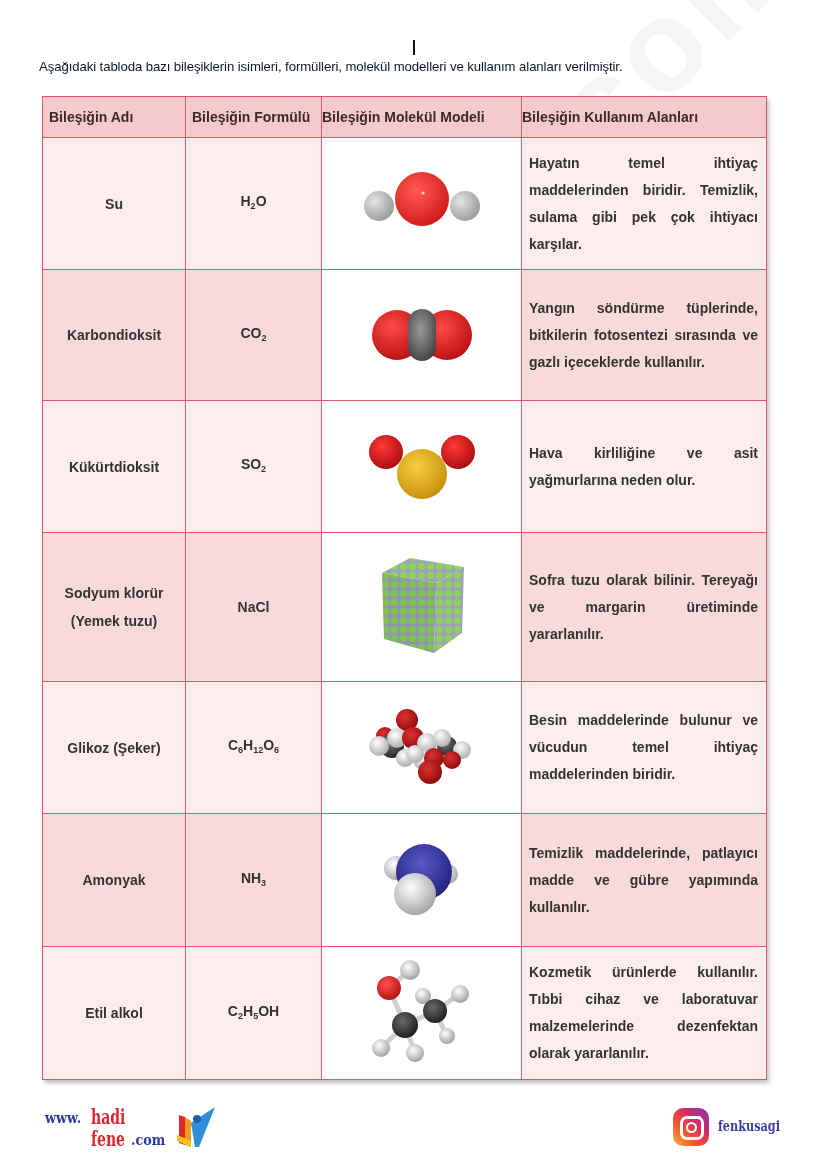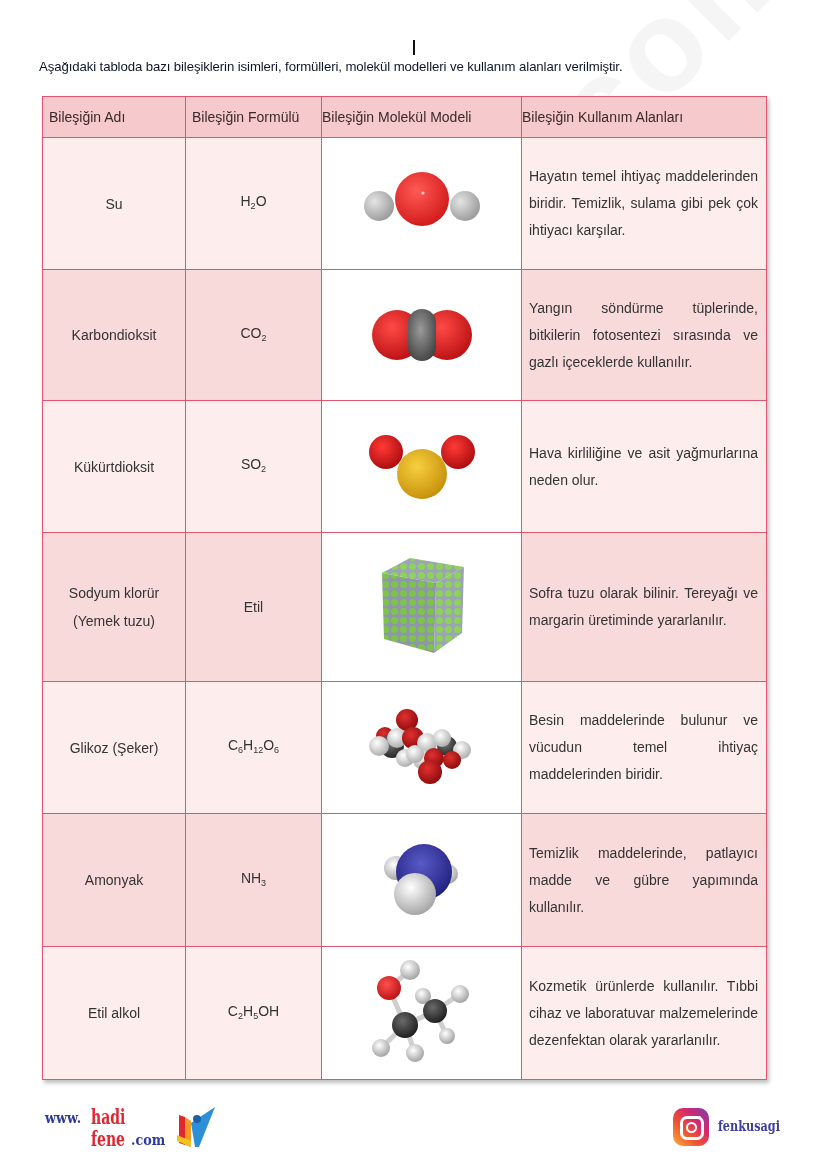--- a/index.html
+++ b/index.html
@@ -5,21 +5,21 @@
   html, body { margin: 0; padding: 0; }
   body {
     width: 828px; height: 1171px; background: #ffffff; position: relative; overflow: hidden;
     font-family: "Liberation Sans", sans-serif; color: #2b2b2b;
   }
   .cursor-mark { position: absolute; left: 413px; top: 40px; width: 2px; height: 15px; background: #111; }
   .intro { position: absolute; left: 39px; top: 59px; font-size: 13.2px; color: #0f172a; letter-spacing: -0.1px; }
 
   .tbl { position: absolute; left: 42px; top: 96px; width: 724px; border-collapse: collapse; table-layout: fixed;
          box-shadow: 2px 3px 4px rgba(0,0,0,0.25); }
-  .tbl td, .tbl th { border: 1.5px solid #e0566f; padding: 0; font-size: 14px; font-weight: normal; color: #333; }
+  .tbl td, .tbl th { border: 1.5px solid #e0566f; padding: 0; font-size: 14px; font-weight: bold; color: #333; }
   .tbl th { background: #f6c9cc; height: 40px; text-align: left; padding-left: 6px; font-size: 14px; color: #3a2a2a; }
   .tbl th.center { padding-left: 0; }
   .row-light td.c1, .row-light td.c2, .row-light td.c4 { background: #fdeeed; }
   .row-dark td.c1, .row-dark td.c2, .row-dark td.c4 { background: #f9dada; }
   .tbl td.c3 { background: #ffffff; }
   .c1, .c2 { text-align: center; vertical-align: middle; line-height: 28px; margin-left: 20px; }
   .c4 { text-align: justify; vertical-align: middle; padding: 0 8px 0 7px !important; line-height: 27px; font-size: 14px; }
   .c3 { position: relative; }
   .model { display: block; margin: 0 auto; }
   sub { font-size: 9px; vertical-align: -3px; }
@@ -135,21 +135,21 @@
         </svg>
       </td>
       <td class="c4">Hava kirliliğine ve asit yağmurlarına neden olur.</td>
     </tr>
 
     <tr class="row-dark" style="height:149px">
       <td class="c1">
         <span>Sodyum klorür</span><br>
         <span>(Yemek tuzu)</span>
       </td>
-      <td class="c2">Etil</td>
+      <td class="c2">NaCl</td>
       <td class="c3">
         <svg class="model" width="100" height="108" viewBox="0 0 100 108">
           <defs>
             <pattern id="grid" x="0" y="0" width="9" height="9" patternUnits="userSpaceOnUse">
               <rect width="9" height="9" fill="#9aa3b8"></rect>
               <circle cx="4.5" cy="4.5" r="3.6" fill="#8fd15a"></circle>
             </pattern>
             <pattern id="grid2" x="0" y="0" width="9" height="9" patternUnits="userSpaceOnUse">
               <rect width="9" height="9" fill="#8d96ab"></rect>
               <circle cx="4.5" cy="4.5" r="3.6" fill="#7fc24c"></circle>

